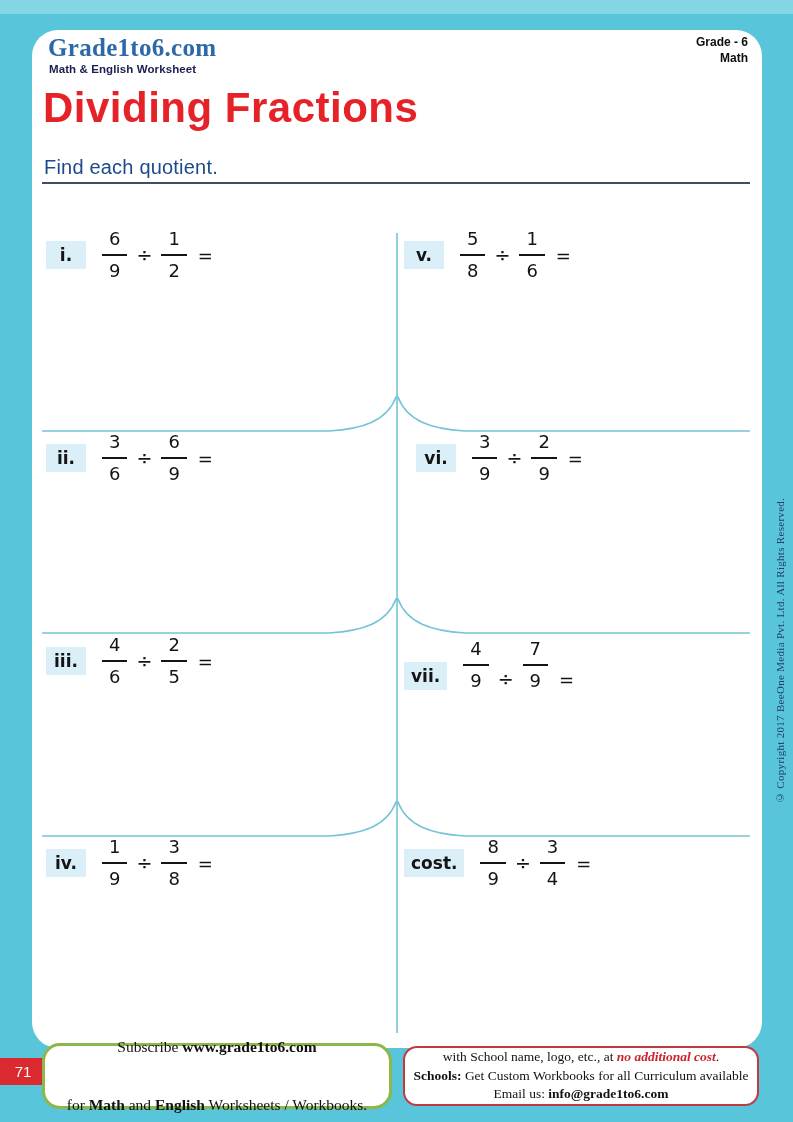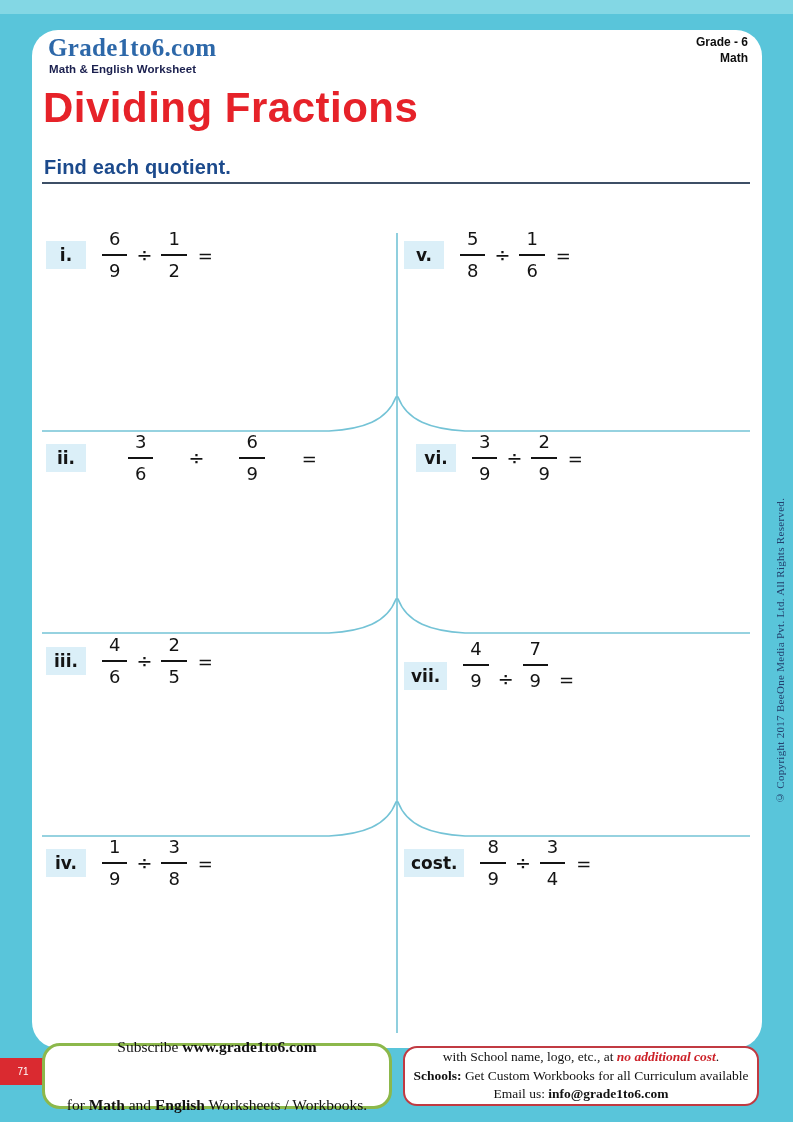--- a/index.html
+++ b/index.html
@@ -6,37 +6,37 @@
   body{font-family:"Liberation Sans",sans-serif;}
   .canvas{position:relative;width:793px;height:1122px;background:#59c5da;overflow:hidden;}
   .top-strip{position:absolute;left:0;top:0;width:100%;height:14px;background:#83d7e4;}
   .page{position:absolute;left:32px;top:30px;width:730px;height:1018px;background:#ffffff;border-radius:26px;}
 
   
   .logo-title{position:absolute;left:48px;top:34px;font-family:"Liberation Serif",serif;font-weight:bold;font-size:25px;color:#2d68a9;letter-spacing:.3px;}
   .logo-tagline{position:absolute;left:49px;top:63px;font-size:11.5px;font-weight:bold;color:#1a1f4e;letter-spacing:.1px;}
   .grade-block{position:absolute;right:45px;top:35px;text-align:right;font-weight:bold;font-size:12px;color:#0d0d0d;line-height:1.3;}
   .ws-title{position:absolute;left:43px;top:84px;font-size:42px;font-weight:800;color:#e62229;letter-spacing:.5px;}
-  .instruction{position:absolute;left:44px;top:156px;font-size:20px;font-weight:bold;color:#1c4a8c;letter-spacing:.2px;}
+  .instruction{position:absolute;left:44px;top:156px;font-size:20px;font-weight:normal;color:#1c4a8c;letter-spacing:.2px;}
   .instruction-rule{position:absolute;left:42px;top:182px;width:708px;height:2px;background:#3d4f66;}
 
   
   .dividers{position:absolute;left:0;top:0;width:793px;height:1122px;pointer-events:none;}
 
   
   .problem{position:absolute;display:flex;align-items:center;height:58px;color:#141414;}
   .plabel{display:inline-block;min-width:26px;text-align:center;background:#dbeff8;padding:4px 7px;font-weight:bold;font-size:17px;margin-right:16px;font-family:"DejaVu Sans",sans-serif;}
   .frac{display:inline-block;text-align:center;font-family:"DejaVu Sans",sans-serif;font-size:18px;line-height:1;}
   .frac .num{display:block;padding:0 7px 6px;border-bottom:2px solid #141414;}
   .frac .den{display:block;padding:6px 7px 0;}
   .op{font-family:"DejaVu Sans",sans-serif;font-size:19px;margin:0 9px;}
   .eq{font-family:"DejaVu Sans",sans-serif;font-size:18px;margin-left:11px;}
 
   
-  .page-badge{position:absolute;left:0;top:1058px;width:46px;height:27px;background:#da2a30;color:#ffffff;font-size:10px;display:flex;align-items:center;justify-content:center;}
+  .page-badge{position:absolute;left:0;top:1058px;width:46px;height:27px;background:#da2a30;color:#ffffff;font-size:15px;display:flex;align-items:center;justify-content:center;}
   .subscribe-box{position:absolute;left:42px;top:1043px;width:344px;height:60px;background:#ffffff;border:3px solid #8cb84b;border-radius:18px;display:flex;flex-direction:column;align-items:center;justify-content:center;font-family:"Liberation Serif",serif;font-size:15.5px;color:#111111;line-height:1.45;gap:35px;}
   .schools-box{position:absolute;left:403px;top:1046px;width:352px;height:56px;background:#ffffff;border:2px solid #c13a42;border-radius:14px;display:flex;flex-direction:column;align-items:center;justify-content:center;font-family:"Liberation Serif",serif;font-size:13.5px;color:#111111;line-height:1.4;text-align:center;}
   .schools-box .hl{color:#cc2229;font-weight:bold;font-style:italic;}
   .b{font-weight:bold;}
 
   
   .copyright{position:absolute;right:7px;top:470px;height:334px;writing-mode:vertical-rl;transform:rotate(180deg);font-family:"Liberation Serif",serif;font-size:11px;color:#23406e;letter-spacing:.3px;white-space:nowrap;}
 </style>
 </head>
 <body>
@@ -68,21 +68,21 @@
         <span class="num">6</span>
         <span class="den">9</span>
       </span>
     <span class="op">÷</span>
     <span class="frac">
         <span class="num">1</span>
         <span class="den">2</span>
       </span>
     <span class="eq">=</span>
   </div>
-  <div class="problem" style="left:46px;top:429px;gap:26px;">
+  <div class="problem" style="left:46px;top:429px;">
     <span class="plabel">ii.</span>
     <span class="frac">
         <span class="num">3</span>
         <span class="den">6</span>
       </span>
     <span class="op">÷</span>
     <span class="frac">
         <span class="num">6</span>
         <span class="den">9</span>
       </span>

